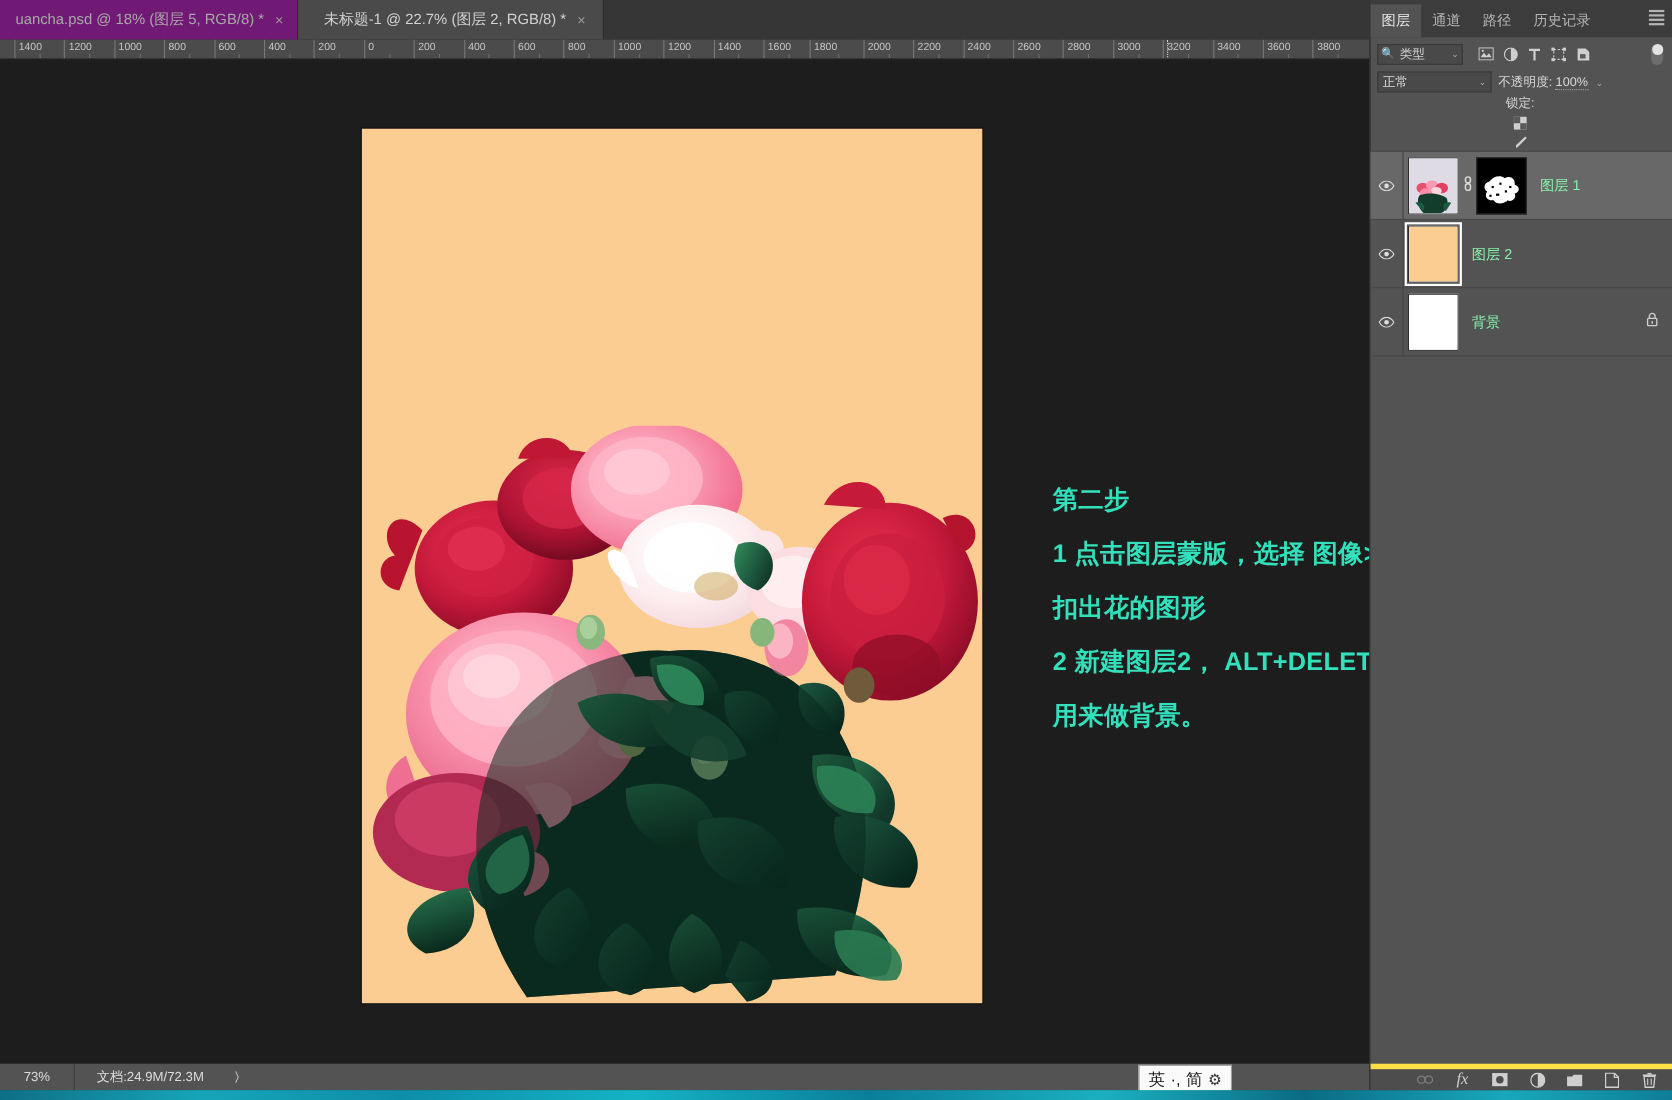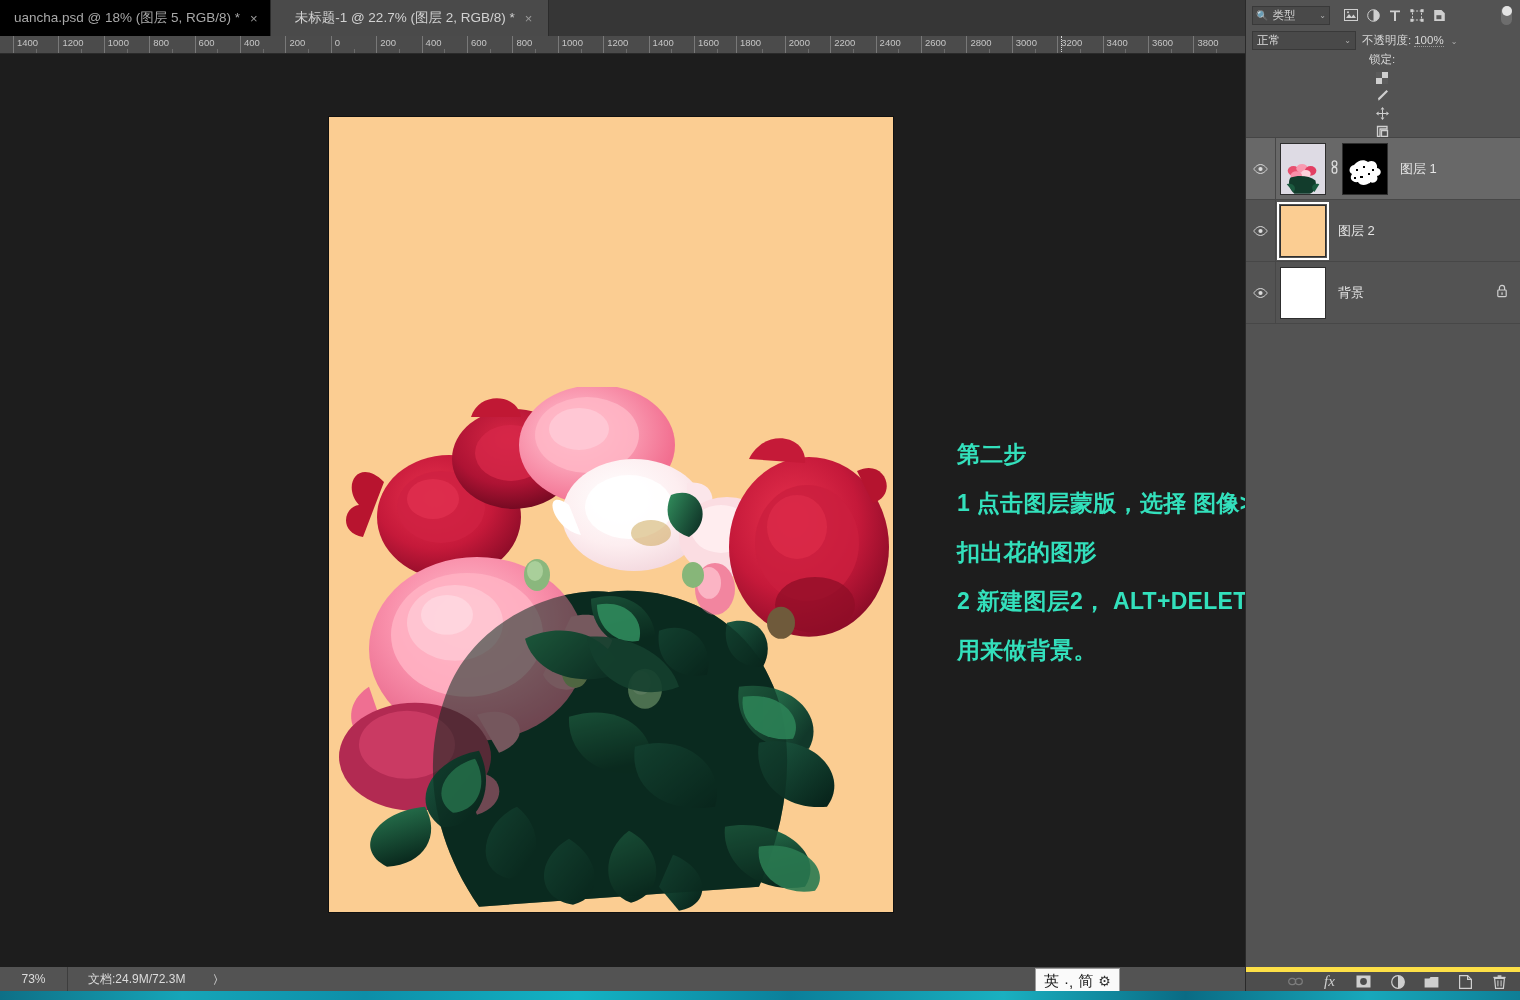--- a/index.html
+++ b/index.html
@@ -19,21 +19,21 @@
   }
   .tab {
     display: flex; align-items: center; gap: 10px;
     padding: 0 12px 0 14px;
     font-size: 13.5px; color: #b8b8b8;
     background: #414141;
     border-right: 1px solid #2b2b2b;
     white-space: nowrap;
     cursor: default;
   }
-  .tab.inactive { background: #000000; color: #a8a8a8; }
+  .tab.inactive { background: #701a75; color: #a8a8a8; }
   .tab.active { background: #4a4a4a; color: #d2d2d2; padding: 0 16px 0 24px; }
   .tab .tabclose { font-size: 13px; color: #9a9a9a; cursor: pointer; }
   .tab-rest { flex: 1; background: #363636; }
 
   
   #ruler {
     position: absolute; left: 0; top: 36px; width: 1245px; height: 18px;
     background: #4b4b4b;
     border-bottom: 1px solid #2a2a2a;
     overflow: hidden;
@@ -220,21 +220,21 @@
     width: 15px; height: 10px; position: relative;
   }
   .thumbs { display: flex; align-items: center; gap: 2px; padding-left: 4px; }
   .thumb {
     width: 46px; height: 52px; background: #fff;
     border: 1px solid #2e2e2e; overflow: hidden; position: relative;
   }
   .thumb.sel-outline { outline: 2px solid #ffffff; outline-offset: 1px; }
   .linkicon { width: 12px; text-align: center; color: #d8d8d8; font-size: 12px; }
   .layername {
-    margin-left: 12px; font-size: 13px; color: #e5e5e5; white-space: nowrap;
+    margin-left: 12px; font-size: 13px; color: #86efac; white-space: nowrap;
   }
   .locksmall {
     position: absolute; right: 12px; top: 50%; transform: translateY(-50%);
     color: #cfcfcf;
   }
 
   
   .maskthumb { background: #000; }
   .maskblob {
     position: absolute; left: 50%; top: 56%;
@@ -500,20 +500,32 @@
   <span>英</span>
   <span>·,</span>
   <span>简</span>
   <span class="imegear">⚙</span>
 </div>
 
 <div id="bleed"></div>
 
 <div id="panel">
 
+  <div id="paneltabs">
+    <div class="ptab active">图层</div>
+    <div class="ptab">通道</div>
+    <div class="ptab">路径</div>
+    <div class="ptab">历史记录</div>
+    <div id="panelmenu">
+      <i></i>
+        <i></i>
+        <i></i>
+        <i></i>
+    </div>
+  </div>
 
   <div id="filterrow">
     <div id="filtersel">
       <span class="mag">🔍</span>
       <span>类型</span>
       <span class="cv">⌄</span>
     </div>
     <div class="fspacer"></div>
     <div class="ficon">
       <svg width="14" height="12" viewBox="0 0 14 12">

